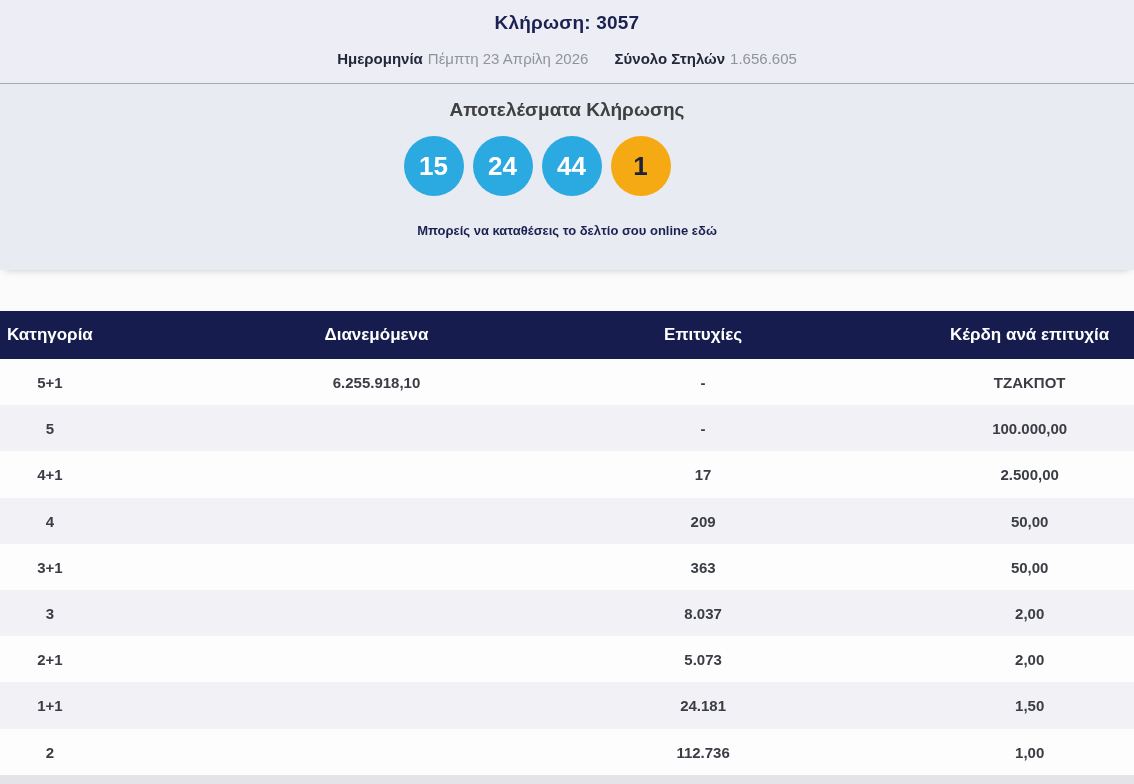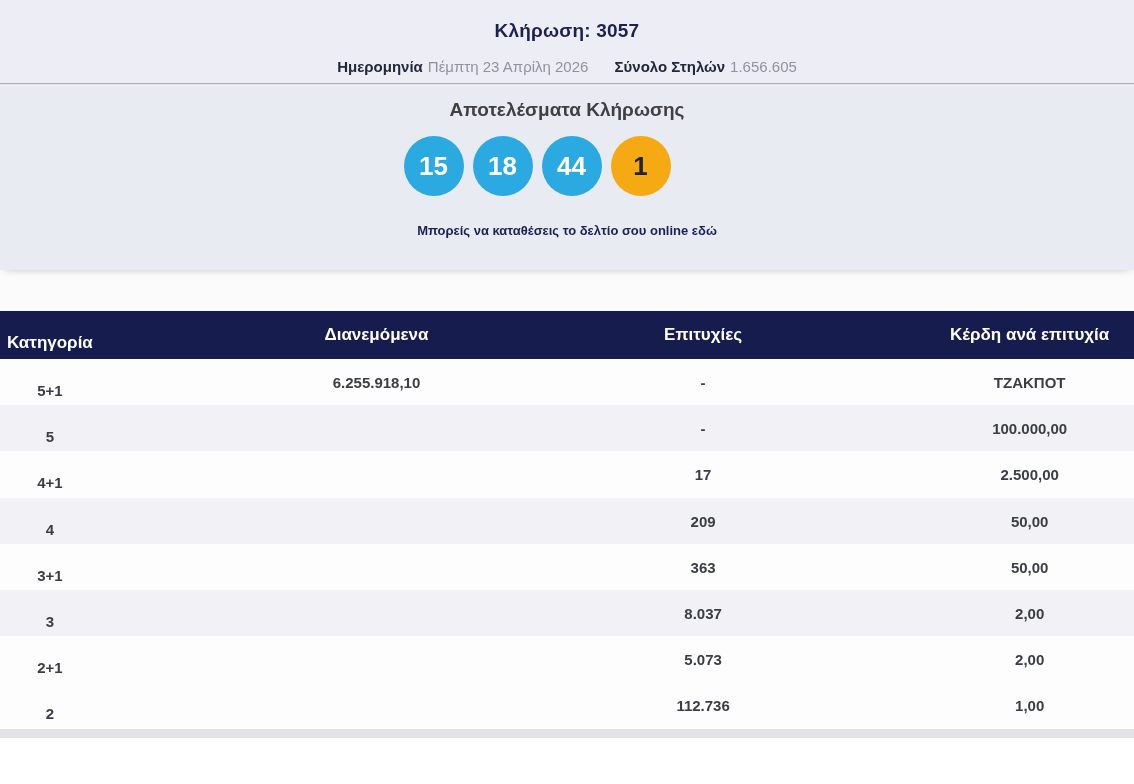--- a/index.html
+++ b/index.html
@@ -14,21 +14,21 @@
   .page { width: 1134px; height: 784px; position: relative; background: #ffffff; }
 
   
   .top-section {
     height: 84px;
     background: #edeef5;
     border-bottom: 1px solid #a9abb2;
     text-align: center;
   }
   .draw-title {
-    padding-top: 20px;
+    padding-top: 12px;
     font-size: 19px;
     font-weight: 700;
     color: #1b2150;
     letter-spacing: 0.2px;
   }
   .meta-line {
     margin-top: 16px;
     font-size: 15px;
     color: #8f939c;
   }
@@ -100,21 +100,21 @@
     color: #3a3d44;
   }
   .t-row.odd  { background: #fdfdfe; }
   .t-row.even { background: #f1f1f6; }
   .cell {
     position: absolute;
     top: 50%;
     transform: translate(-50%, -50%);
     white-space: nowrap;
   }
-  .c1 { left: 4.4%; margin-top: 8px; }
+  .c1 { left: 4.4%; }
   .c2 { left: 33.2%; }
   .c3 { left: 62.0%; }
   .c4 { left: 90.8%; }
 
   .bottom-strip {
     height: 9px;
     background: #e4e4e8;
   }
 </style>
 </head>
@@ -131,21 +131,21 @@
       <span class="meta-pair">
         <span class="meta-label">Σύνολο Στηλών</span><span class="meta-value">1.656.605</span>
       </span>
     </div>
   </div>
 
   <div class="results-section">
     <div class="results-title">Αποτελέσματα Κλήρωσης</div>
     <div class="balls-row">
         <div class="ball" style="background: rgb(43, 169, 225);">15</div>
-        <div class="ball" style="background: rgb(43, 169, 225);">18</div>
+        <div class="ball" style="background: rgb(43, 169, 225);">24</div>
         <div class="ball" style="background: rgb(43, 169, 225);">44</div>
         <div class="ball bonus" style="background: rgb(245, 169, 19);">1</div>
       </div>
     <div class="cta-line">Μπορείς να καταθέσεις το δελτίο σου online εδώ</div>
   </div>
 
   <div class="gap-band"></div>
 
   <div class="table-header">
     <span class="cell c1">Κατηγορία</span>
@@ -189,20 +189,26 @@
         <span class="cell c2"></span>
         <span class="cell c3">8.037</span>
         <span class="cell c4">2,00</span>
       </div>
       <div class="t-row odd">
         <span class="cell c1">2+1</span>
         <span class="cell c2"></span>
         <span class="cell c3">5.073</span>
         <span class="cell c4">2,00</span>
       </div>
+      <div class="t-row even">
+        <span class="cell c1">1+1</span>
+        <span class="cell c2"></span>
+        <span class="cell c3">24.181</span>
+        <span class="cell c4">1,50</span>
+      </div>
       <div class="t-row odd">
         <span class="cell c1">2</span>
         <span class="cell c2"></span>
         <span class="cell c3">112.736</span>
         <span class="cell c4">1,00</span>
       </div>
     </div>
 
   <div class="bottom-strip"></div>
 

